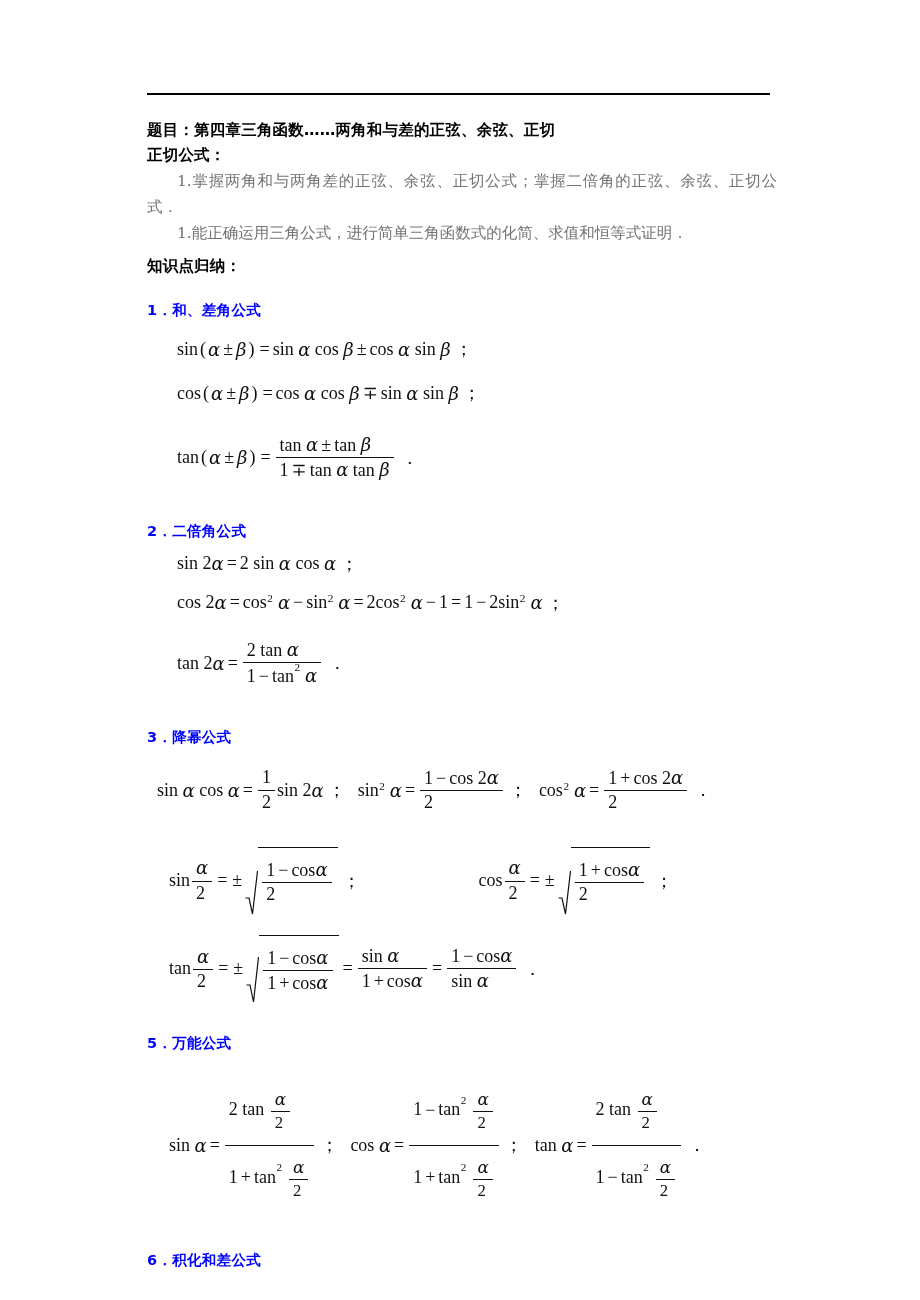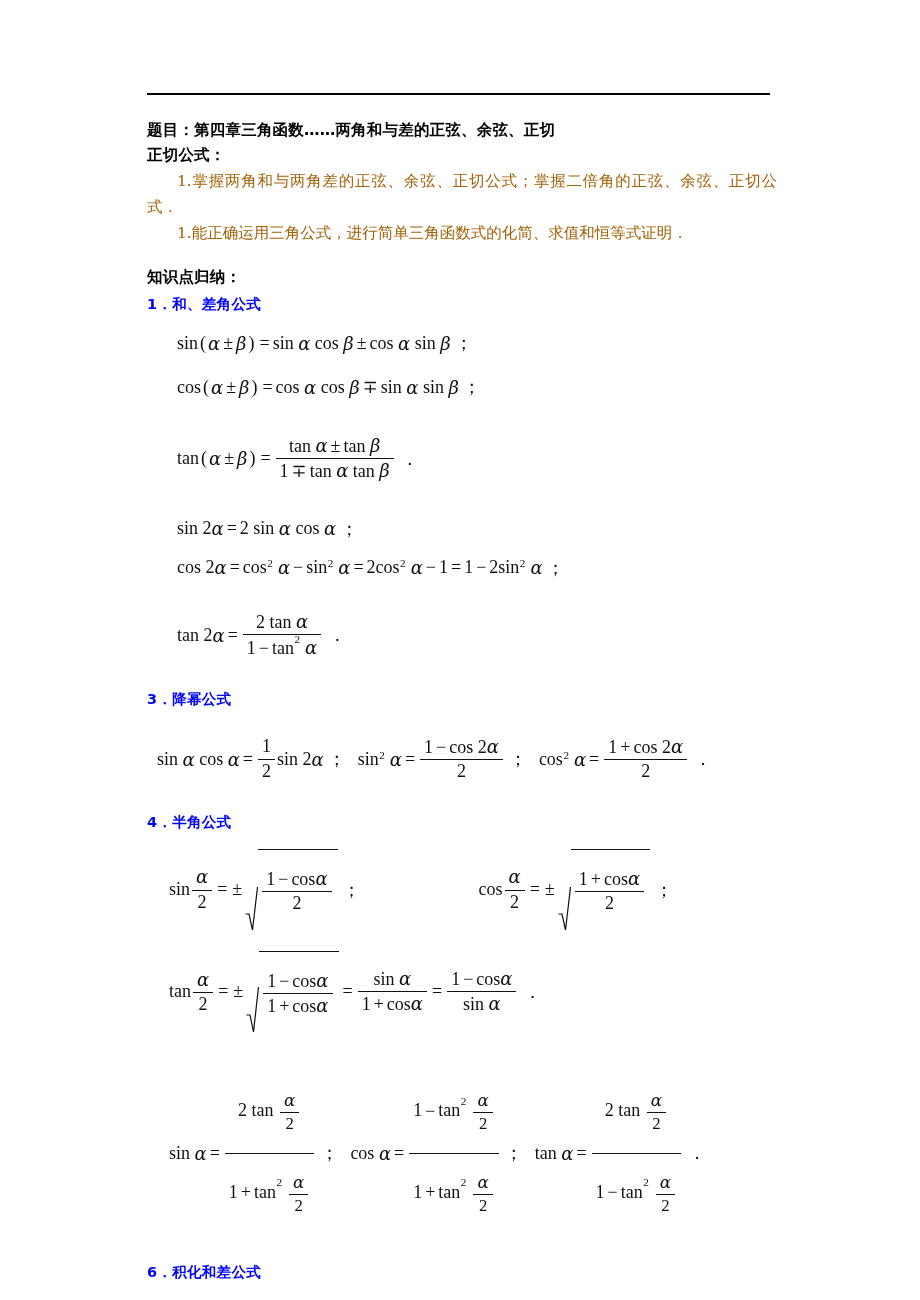--- a/index.html
+++ b/index.html
@@ -42,33 +42,33 @@
     font-weight: bold;
     font-size: 15.5px;
     line-height: 25px;
     color: #000000;
     letter-spacing: 0.2px;
   }
   .cjk-body {
     font-family: "DejaVu Serif", "Liberation Serif", serif;
     font-size: 15.5px;
     line-height: 26px;
-    color: #a16207;
+    color: #737373;
     text-align: justify;
   }
   .indent2 { text-indent: 30px; }
 
   .blue-head {
     font-family: "DejaVu Sans", "Liberation Sans", sans-serif;
     font-size: 14.5px;
     font-weight: bold;
     color: #0000ff;
     line-height: 24px;
     letter-spacing: 0.3px;
-    margin-top: 2px;
+    margin-top: 19px;
   }
 
   
   .math {
     font-family: "Liberation Serif", "DejaVu Serif", serif;
     font-size: 18px;
     color: #111111;
     white-space: nowrap;
     display: flex;
     align-items: center;
@@ -84,24 +84,24 @@
     position: relative;
     top: -0.42em;
     font-style: normal;
     padding: 0 0.5px;
   }
 
   
   .frac {
     display: inline-flex;
     flex-direction: column;
-    align-items: center;
+    align-items: flex-start;
     justify-content: center;
     vertical-align: middle;
-    margin: 17px 2px;
+    margin: 10px 2px;
     line-height: 1.08;
   }
   .frac > .num { padding: 0 4px 1px 4px; }
   .frac > .den { padding: 1px 4px 0 4px; }
   .frac > .bar {
     width: 100%;
     height: 1px;
     background: #111111;
     margin: 1px 0;
   }
@@ -146,21 +146,21 @@
 
     <div class="cjk-bold line">
       <span>题目：</span><span>第四章三角函数</span><span>……</span><span>两角和与差的正弦、余弦、正切</span>
     </div>
 
     <div class="cjk-bold line">正切公式：</div>
 
     <div class="cjk-body indent2">1.掌握两角和与两角差的正弦、余弦、正切公式；掌握二倍角的正弦、余弦、正切公式．</div>
     <div class="cjk-body indent2">1.能正确运用三角公式，进行简单三角函数式的化简、求值和恒等式证明．</div>
 
-    <div class="cjk-bold line" style="margin-top:19px;">知识点归纳：</div>
+    <div class="cjk-bold line" style="margin-top:8px;">知识点归纳：</div>
 
     <div class="blue-head">
       <span>1．</span><span>和、差角公式</span>
     </div>
 
     <div class="gap-md"></div>
 
     <div class="math" style="padding-left:30px;">
       <span class="fn">sin</span><span class="opn">(</span><span class="gk">α</span><span class="op">±</span><span class="gk">β</span><span class="opn">)</span>
       <span class="op">=</span>
@@ -194,20 +194,23 @@
       <span class="frac">
         <span class="num"><span class="fn">tan</span>&nbsp;<span class="gk">α</span><span class="op">±</span><span class="fn">tan</span>&nbsp;<span class="gk">β</span></span>
         <span class="bar"></span>
         <span class="den">1<span class="op">∓</span><span class="fn">tan</span>&nbsp;<span class="gk">α</span>&nbsp;<span class="fn">tan</span>&nbsp;<span class="gk">β</span></span>
       </span>
       <span class="per">．</span>
     </div>
 
     <div class="gap-sm"></div>
 
+    <div class="blue-head">
+      <span>2．</span><span>二倍角公式</span>
+    </div>
 
     <div class="gap-sm"></div>
 
     <div class="math" style="padding-left:30px;">
       <span class="fn">sin</span>&nbsp;2<span class="gk">α</span>
       <span class="op">=</span>
       2&nbsp;<span class="fn">sin</span>&nbsp;<span class="gk">α</span>&nbsp;<span class="fn">cos</span>&nbsp;<span class="gk">α</span>
       <span class="semi">；</span>
     </div>
 
@@ -279,23 +282,20 @@
           <span class="num">1<span class="op">+</span><span class="fn">cos</span>&nbsp;2<span class="gk">α</span></span>
           <span class="bar"></span>
           <span class="den">2</span>
         </span>
         <span class="per">．</span>
       </span>
     </div>
 
     <div class="gap-sm"></div>
 
-    <div class="blue-head">
-      <span>4．</span><span>半角公式</span>
-    </div>
 
     <div class="gap-md"></div>
 
     <div class="math row-spread" style="padding-left:22px;">
       <span class="mrow">
         <span class="fn">sin</span>
         <span class="frac">
           <span class="num"><span class="gk">α</span></span>
             <span class="bar"></span>
             <span class="den">2</span>
@@ -381,20 +381,23 @@
       <span class="frac">
         <span class="num">1<span class="op">−</span><span class="fn">cos</span><span class="gk">α</span></span>
         <span class="bar"></span>
         <span class="den"><span class="fn">sin</span>&nbsp;<span class="gk">α</span></span>
       </span>
       <span class="per">．</span>
     </div>
 
     <div class="gap-sm"></div>
 
+    <div class="blue-head">
+      <span>5．</span><span>万能公式</span>
+    </div>
 
     <div class="gap-md"></div>
 
     <div class="math" style="padding-left:22px;">
       <span class="mrow">
         <span class="fn">sin</span>&nbsp;<span class="gk">α</span>
         <span class="op">=</span>
         <span class="frac">
           <span class="num">
             2&nbsp;<span class="fn">tan</span>

